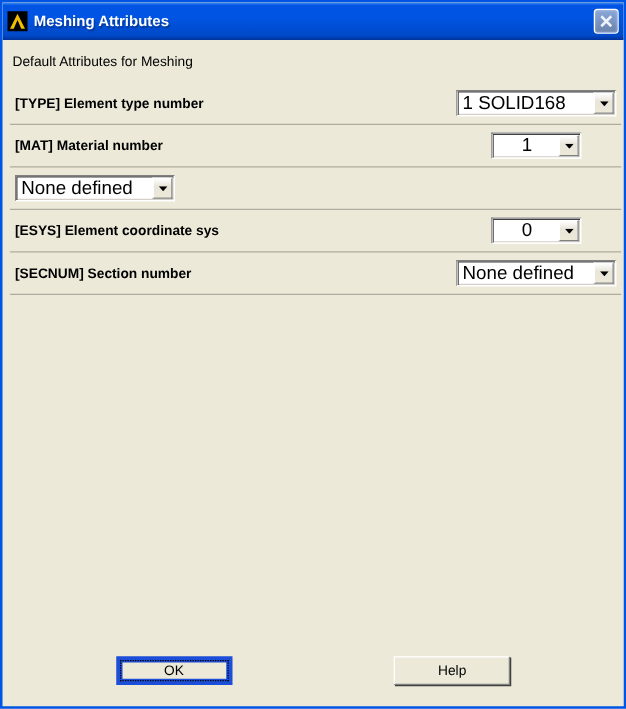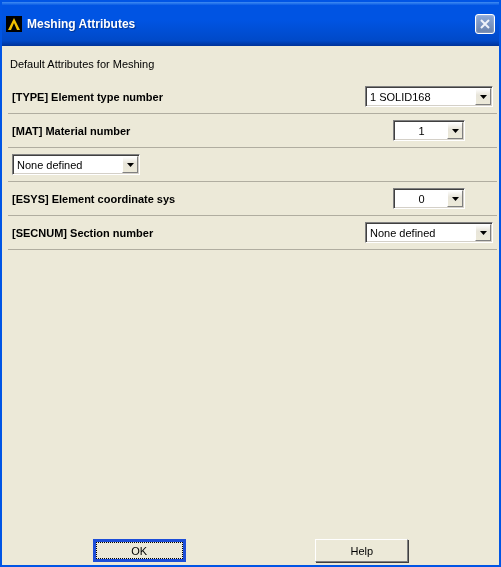--- a/index.html
+++ b/index.html
@@ -7,21 +7,21 @@
   body {
     font-family: Tahoma, Arial, sans-serif;
     font-size: 11px;
     background: #ece9d8;
     width: 501px;
     height: 567px;
     border: 2px solid #0055e5;
     overflow: hidden;
   }
   .titlebar {
-    height: 44px;
+    height: 30px;
     background: linear-gradient(to bottom,
       #3f8cf3 0%, #0054e3 8%, #0054e3 40%, #0049c8 88%, #003399 100%);
     display: flex;
     align-items: center;
     padding: 0 4px;
     color: #fff;
   }
   .app-icon {
     width: 16px;
     height: 16px;
@@ -87,21 +87,21 @@
     border-right: 1px solid #fff;
     border-bottom: 1px solid #fff;
     box-shadow: inset 1px 1px 0 #404040, inset -1px -1px 0 #d4d0c8;
     display: flex;
     align-items: center;
     padding: 0 0 0 4px;
     position: relative;
   }
   .dropdown-value {
     flex: 1;
-    font-size: 11px;
+    font-size: 15px;
     white-space: nowrap;
     overflow: hidden;
   }
   .dropdown-value.center { text-align: center; padding-right: 2px; }
   .dropdown-btn {
     width: 16px;
     height: 17px;
     background: linear-gradient(to bottom, #fefefe, #e8e5da 40%, #ece9d8);
     border-top: 1px solid #fff;
     border-left: 1px solid #fff;
@@ -131,21 +131,21 @@
     box-shadow: 1px 1px 0 #404040;
     display: flex;
     align-items: center;
     justify-content: center;
     font-family: inherit;
     font-size: 11px;
   }
   .btn.default {
     outline: 1px dotted #000;
     outline-offset: -4px;
-    border: 3px solid #1d4ed8;
+    border: 5px solid #1d4ed8;
     box-shadow: none;
   }
 </style>
 </head>
 <body>
 
 <div class="titlebar">
   <div class="app-icon">
     <svg width="14" height="14" viewBox="0 0 14 14">
       <path d="M 7 1 L 13 13 L 10 13 L 7 6 L 4 13 L 1 13 Z" fill="#f0c000"></path>

